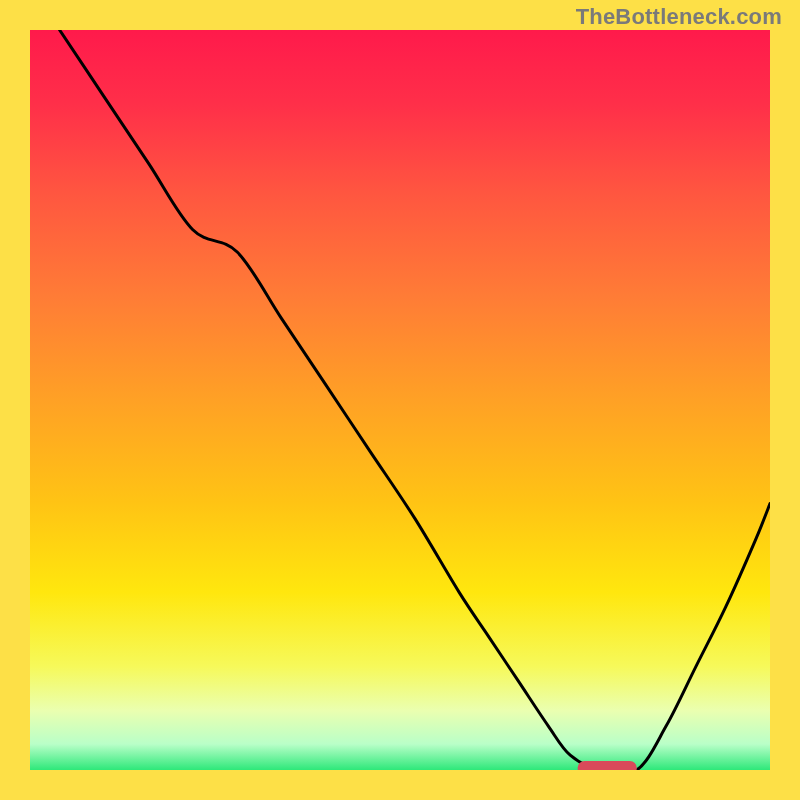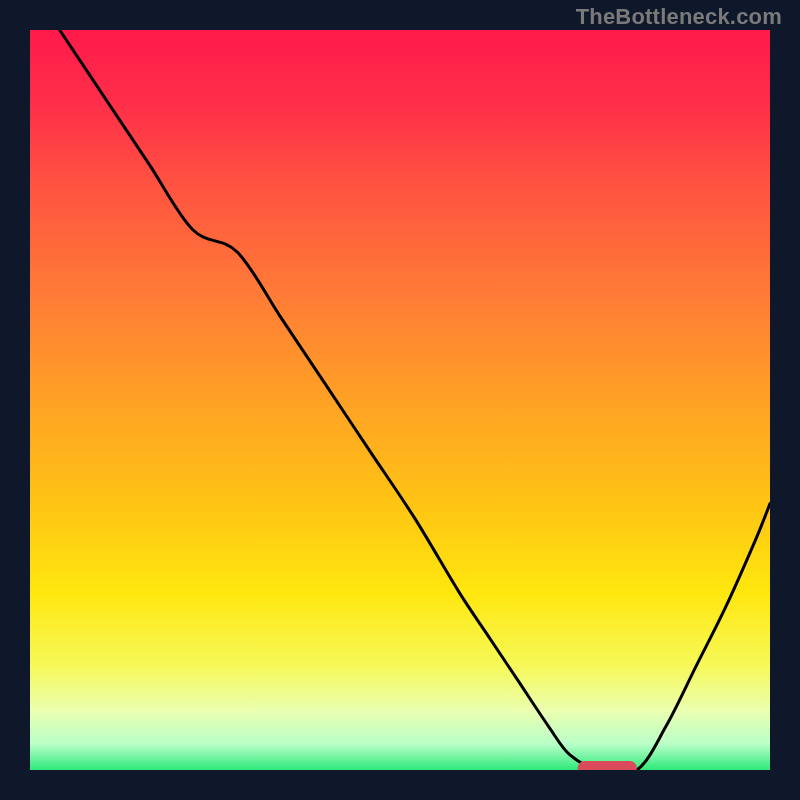--- a/index.html
+++ b/index.html
@@ -7,21 +7,21 @@
     padding: 0;
     width: 800px;
     height: 800px;
     background: #000;
     overflow: hidden;
     font-family: Arial, Helvetica, sans-serif;
   }
   .frame {
     position: absolute;
     inset: 0;
-    background: #0f172a;
+    background: #fde047;
   }
   .plot {
     position: absolute;
     left: 30px;
     top: 30px;
     width: 740px;
     height: 740px;
   }
   .watermark {
     position: absolute;

